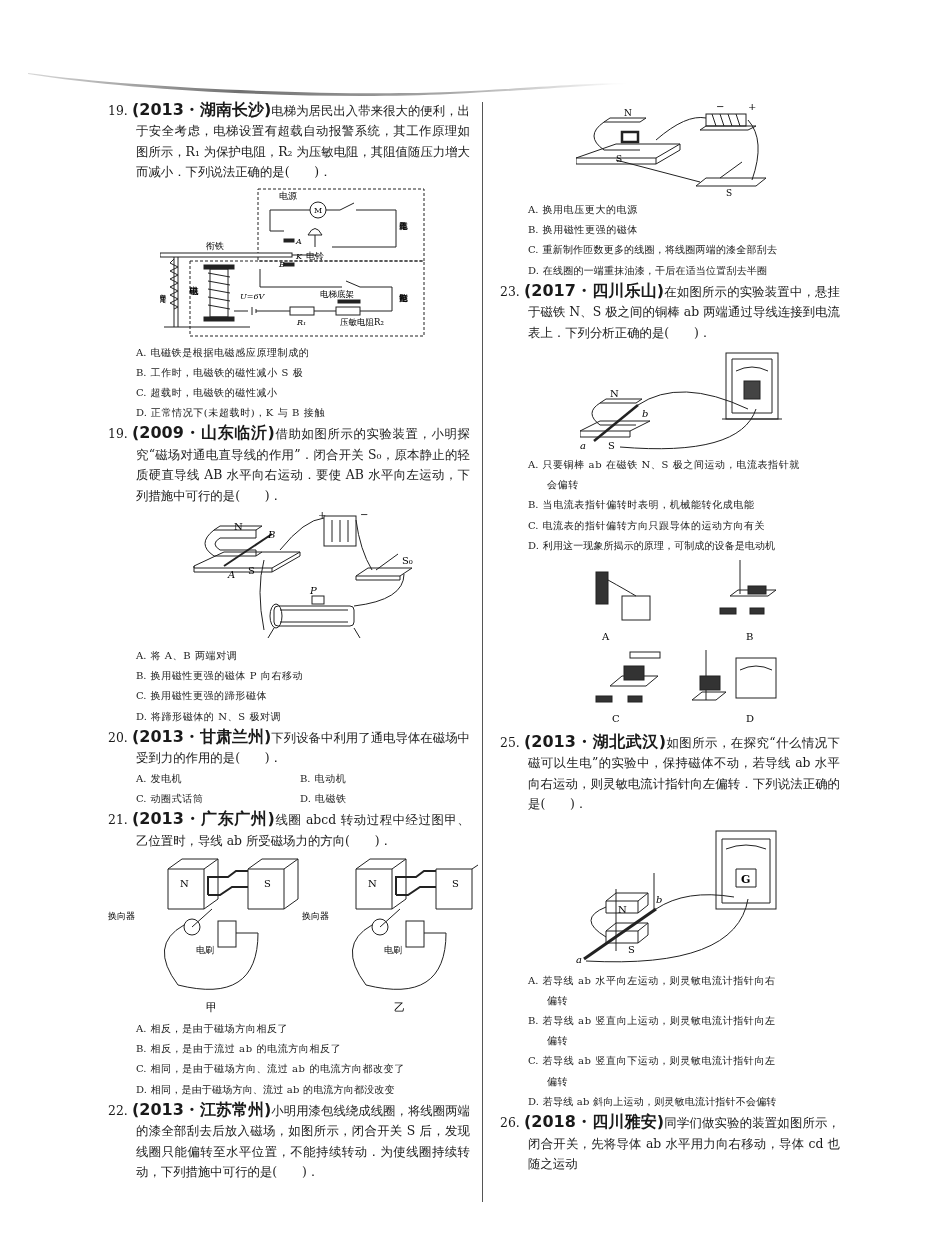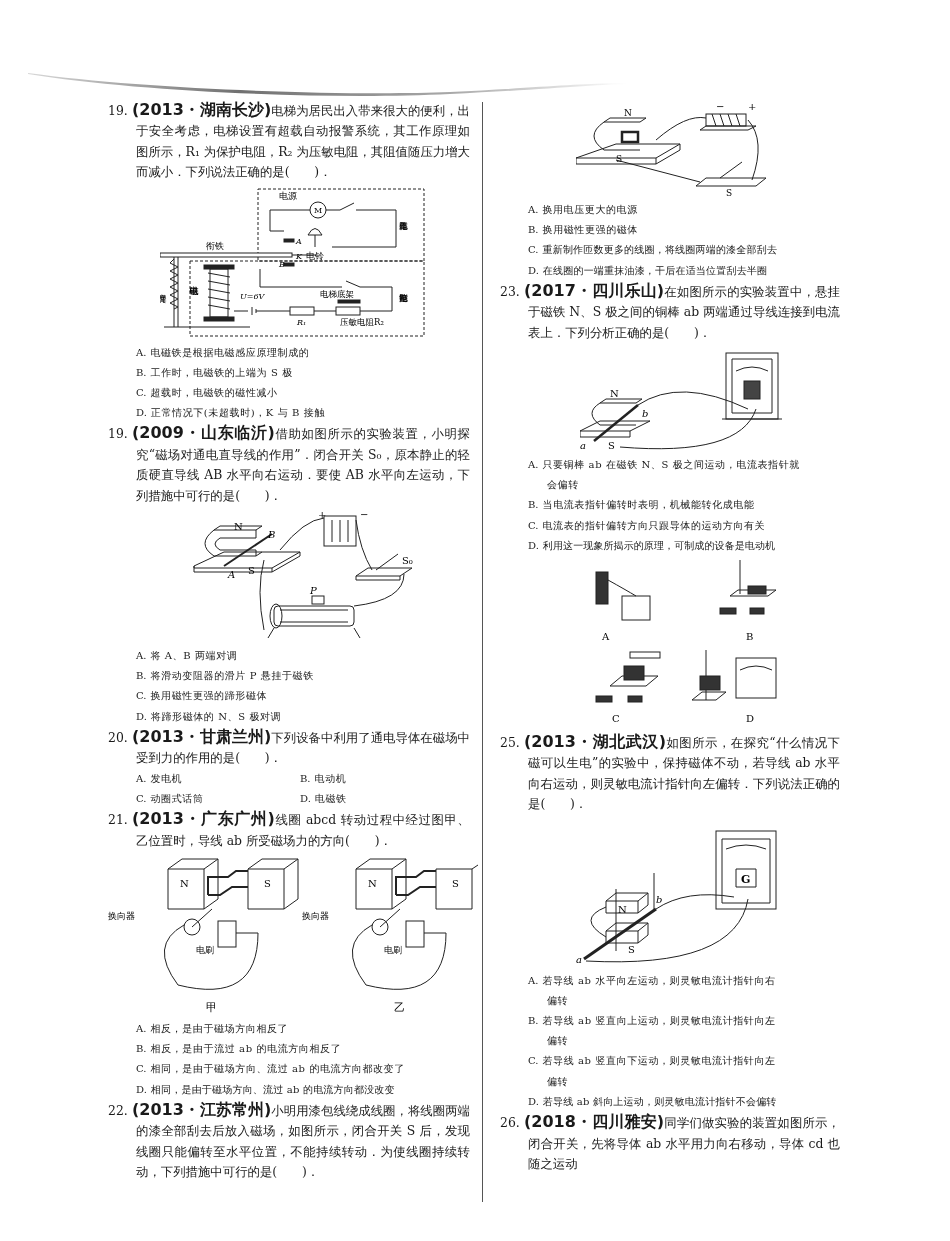--- a/index.html
+++ b/index.html
@@ -83,21 +83,21 @@
       <text x="2" y="100" font-size="9" style="writing-mode:tb">弹簧</text>
       <text x="34" y="92" font-size="9" style="writing-mode:tb">电磁铁</text>
       <text x="80" y="112" font-size="8" font-style="italic">U=6V</text>
       <text x="160" y="110" font-size="8.5">电梯底架</text>
       <text x="137" y="138" font-size="8" font-style="italic">R₁</text>
       <text x="180" y="138" font-size="8.5">压敏电阻R₂</text>
       <text x="244" y="100" font-size="8.5" style="writing-mode:tb">控制电路</text>
     </svg>
   </div>
   <div class="opt"><span class="lbl">A.</span><span>电磁铁是根据电磁感应原理制成的</span></div>
-  <div class="opt"><span class="lbl">B.</span><span>工作时，电磁铁的上端为 S 极</span></div>
+  <div class="opt"><span class="lbl">B.</span><span>工作时，电磁铁的磁性减小 S 极</span></div>
   <div class="opt"><span class="lbl">C.</span><span>超载时，电磁铁的磁性减小</span></div>
   <div class="opt"><span class="lbl">D.</span><span>正常情况下(未超载时)，K 与 B 接触</span></div>
 
   <div class="qbody q">
     <span class="num">19.</span><span class="src">(2009・山东临沂)</span><span>借助如图所示的实验装置，小明探究“磁场对通电直导线的作用”．闭合开关 S₀，原本静止的轻质硬直导线 AB 水平向右运动．要使 AB 水平向左运动，下列措施中可行的是(　　)．</span>
   </div>
   <div class="fig" style="margin-left:76px;width:240px;height:132px;">
     <svg width="240" height="132" viewBox="0 0 240 132">
       <g fill="none" stroke="#222" stroke-width="1">
         <path d="M10 56 L 40 42 H 116 L 88 58 H 10 Z M 10 56 V 62 H 88 V 58 M 88 62 L 116 46 V 42"></path>
@@ -119,21 +119,21 @@
       <text x="64" y="64" font-size="10">S</text>
       <text x="44" y="68" font-size="10" font-style="italic">A</text>
       <text x="84" y="28" font-size="10" font-style="italic">B</text>
       <text x="134" y="8" font-size="10">+</text>
       <text x="176" y="8" font-size="10">−</text>
       <text x="218" y="54" font-size="10">S₀</text>
       <text x="126" y="84" font-size="10" font-style="italic">P</text>
     </svg>
   </div>
   <div class="opt"><span class="lbl">A.</span><span>将 A、B 两端对调</span></div>
-  <div class="opt"><span class="lbl">B.</span><span>将滑动变阻器的滑片 P 悬挂于磁铁</span></div>
+  <div class="opt"><span class="lbl">B.</span><span>换用磁性更强的磁体 P 向右移动</span></div>
   <div class="opt"><span class="lbl">C.</span><span>换用磁性更强的蹄形磁体</span></div>
   <div class="opt"><span class="lbl">D.</span><span>将蹄形磁体的 N、S 极对调</span></div>
 
   <div class="qbody q">
     <span class="num">20.</span><span class="src">(2013・甘肃兰州)</span><span>下列设备中利用了通电导体在磁场中受到力的作用的是(　　)．</span>
   </div>
   <div class="opt-row">
     <div class="opt" style="width:164px"><span class="lbl">A.</span><span>发电机</span></div>
     <div class="opt" style="padding-left:0"><span class="lbl">B.</span><span>电动机</span></div>
   </div>

